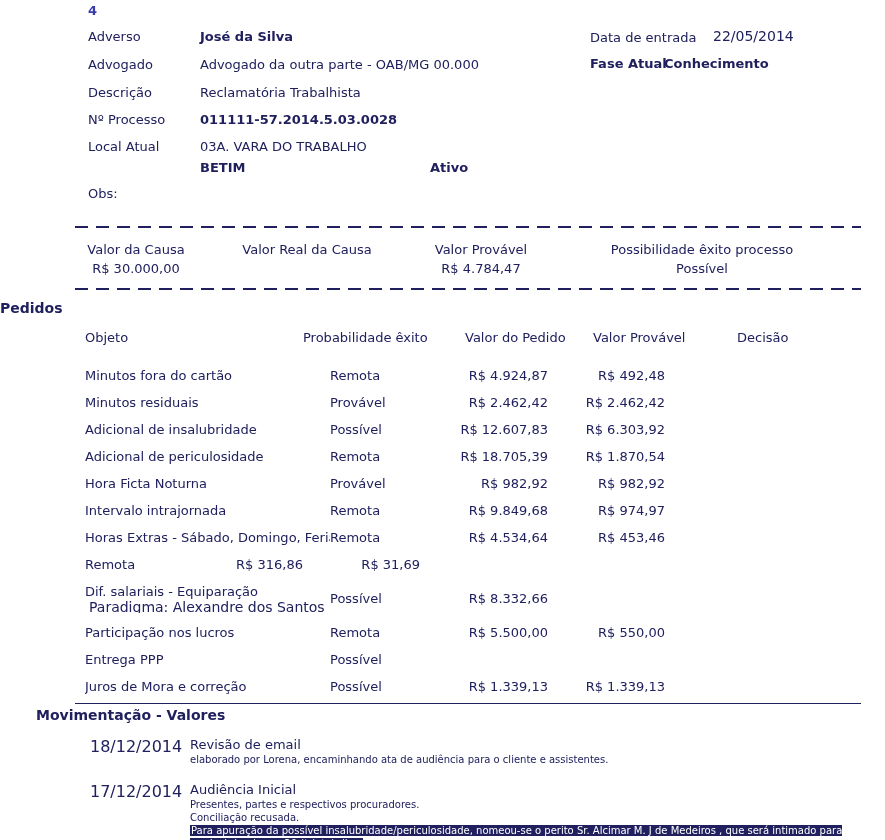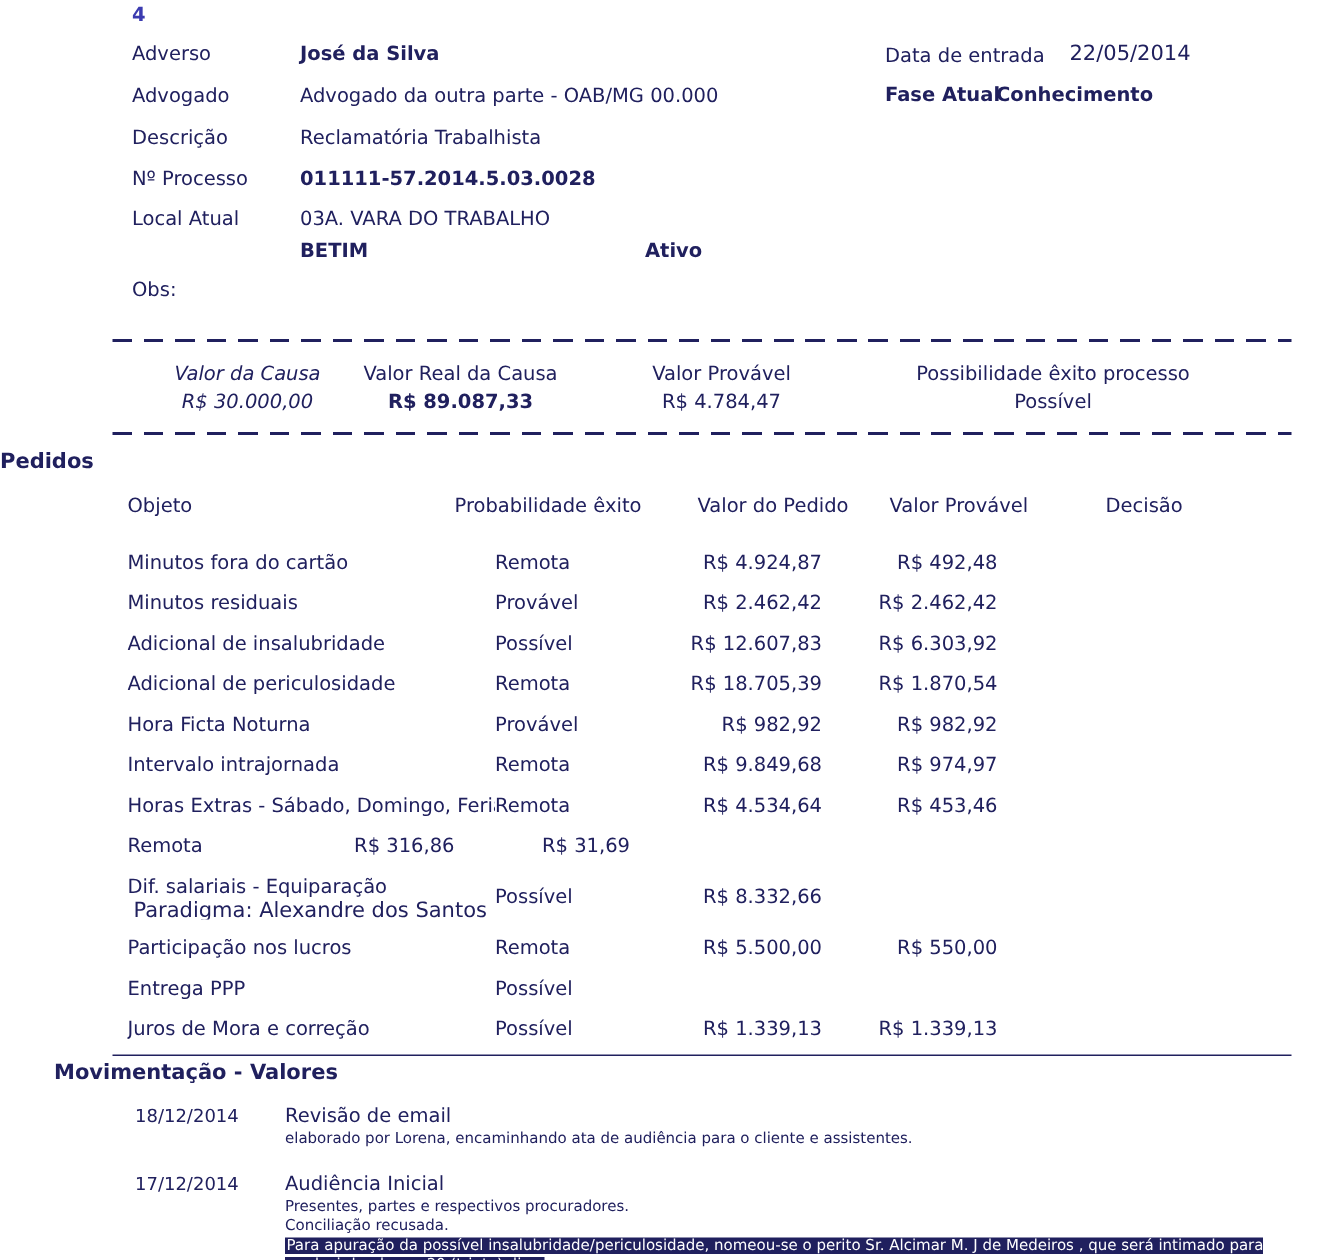--- a/index.html
+++ b/index.html
@@ -7,40 +7,40 @@
         color:#20205e;font-family:"DejaVu Sans","Liberation Sans",sans-serif;font-size:13px;}
   .hl{position:absolute;white-space:nowrap;}
   .bold{font-weight:bold;}
   .case-id{position:absolute;left:88px;top:3px;font-weight:bold;color:#3b3bb0;}
   .dash{position:absolute;left:75px;width:786px;height:2px;
         background:repeating-linear-gradient(90deg,#20205e 0 13px,transparent 13px 21px);}
   #dash1{top:226px}
   #dash2{top:288px}
   .rule{position:absolute;left:75px;width:786px;height:1px;background:#20205e;top:703px;}
   .vblock{position:absolute;top:240px;text-align:center;line-height:19px;}
-  #v1{left:91px;width:148px;font-style:italic;}
+  #v1{left:62px;width:148px;}
   #v2{left:223px;width:168px;}
   #v3{left:395px;width:172px;}
   #v4{left:563px;width:278px;}
   .section-title{position:absolute;left:0;width:885px;text-align:left;font-weight:bold;font-size:14px;}
   #pedidos-title{top:300px;}
   #mov-title{top:707px;margin-left:36px;}
   .p-head{position:absolute;top:330px;left:85px;width:776px;display:flex;}
   .ph1{width:218px}.ph2{width:162px}.ph3{width:128px}.ph4{width:144px}.ph5{flex:1}
   .p-rows{position:absolute;top:369px;left:85px;width:776px;}
   .p-row{display:flex;margin-bottom:13px;line-height:14px;align-items:center;}
   .pc1{width:245px;white-space:nowrap;overflow:hidden;}
   .pc2{width:98px;}
   .pc3{width:120px;text-align:right;}
   .pc4{width:117px;text-align:right;}
   .pc5{flex:1;}
   .row-sub{font-size:14px;line-height:12px;padding-left:4px;margin-top:2px;white-space:nowrap;}
   .m-entries{position:absolute;top:737px;left:90px;width:770px;}
   .m-entry{display:flex;margin-bottom:16px;}
-  .m-date{width:100px;font-size:12px;}
+  .m-date{width:100px;font-size:16px;}
   .m-content{flex:1;}
   .m-title{font-size:13px;line-height:15px;margin-bottom:1px;}
   .m-line{font-size:10px;line-height:13px;}
   .m-line .highlight{background:#20205e;color:#ffffff;padding:0 1px;}
   .big-date{font-size:14px;}
 </style>
 </head>
 <body>
 
 <div class="page">
@@ -73,21 +73,20 @@
 
   <div class="dash" id="dash1"></div>
   <div class="dash" id="dash2"></div>
 
   <div class="vblock" id="v1">
     <div>Valor da Causa</div>
     <div>R$ 30.000,00</div>
   </div>
   <div class="vblock" id="v2">
     <div>Valor Real da Causa</div>
-    <div class="bold">R$ 89.087,33</div>
   </div>
   <div class="vblock" id="v3">
     <div>Valor Provável</div>
     <div>R$ 4.784,47</div>
   </div>
   <div class="vblock" id="v4">
     <div>Possibilidade êxito processo</div>
     <div>Possível</div>
   </div>
 

